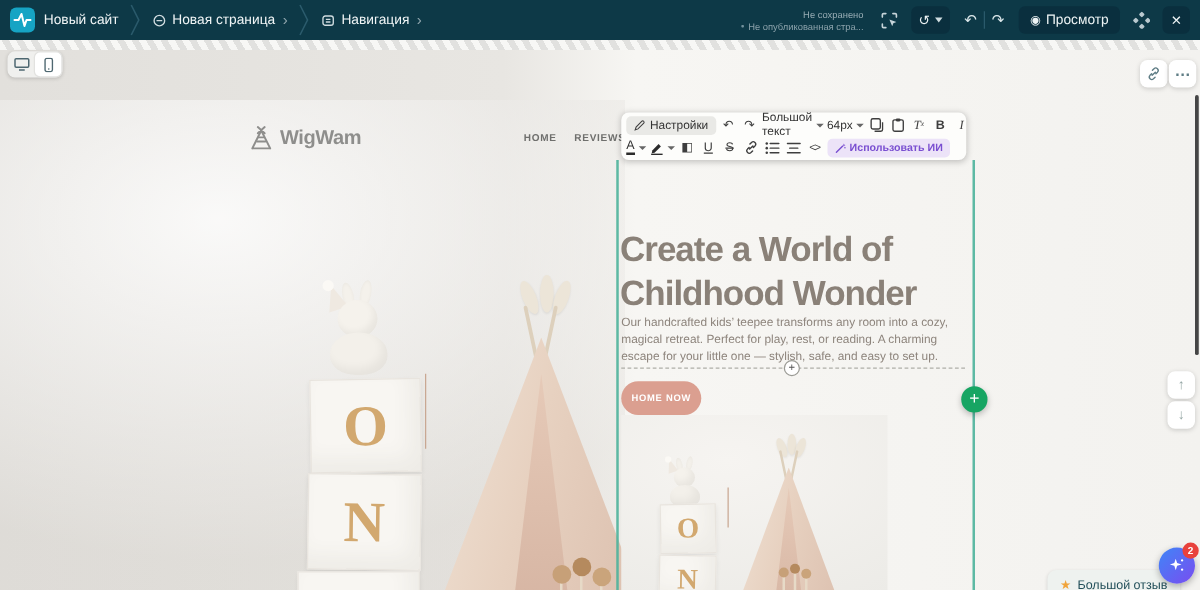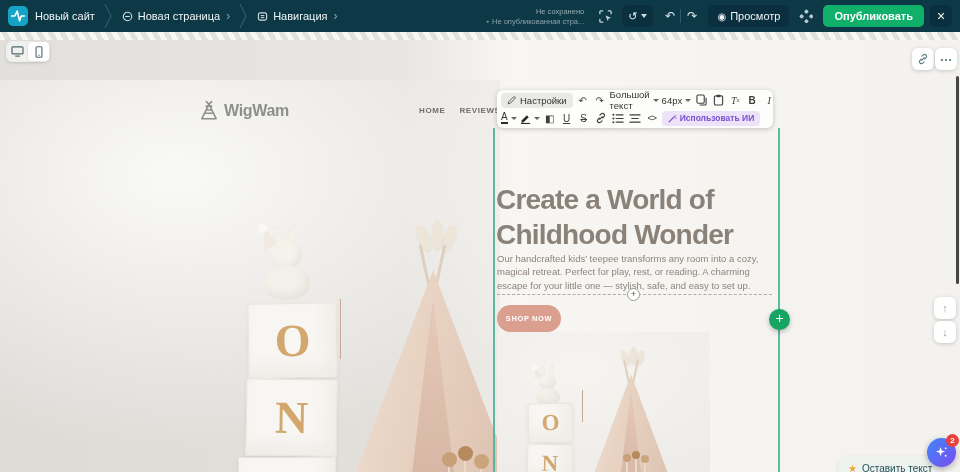--- a/index.html
+++ b/index.html
@@ -238,21 +238,20 @@
     <div class="tb-btn flat">
       <svg width="14" height="14" viewBox="0 0 16 16">
           <g fill="#b9c9cf">
             <rect x="6.5" y="1" width="4" height="4" rx="1" transform="rotate(45 8.5 3)"></rect>
             <rect x="1" y="6.5" width="4" height="4" rx="1" transform="rotate(45 3 8.5)"></rect>
             <rect x="12" y="6.5" width="4" height="4" rx="1" transform="rotate(45 14 8.5)"></rect>
             <rect x="6.5" y="12" width="4" height="4" rx="1" transform="rotate(45 8.5 14)"></rect>
           </g>
         </svg>
     </div>
-    <div class="btn-publish">Опубликовать</div>
     <div class="tb-btn dark" style="font-size:14px;">
         <span>×</span>
       </div>
   </div>
 </div>
 
 <div class="stripes"></div>
 
 <div class="hero">
 
@@ -311,21 +310,21 @@
     <span>FAQ</span>
     <span>GALLERY</span>
     <span>CONTACTS</span>
   </div>
   <div class="phone-pill">+1-000-140-455489</div>
 
   <div class="headline">Create a World of Childhood Wonder</div>
   <div class="lead">Our handcrafted kids’ teepee transforms any room into a cozy, magical retreat. Perfect for play, rest, or reading. A charming escape for your little one — stylish, safe, and easy to set up.</div>
   <div class="dash-divider"></div>
   <div class="divider-plus">+</div>
-  <div class="cta-primary">SHOP NOW</div>
+  <div class="cta-primary">HOME NOW</div>
 
   <div class="scene scene-b">
     <div class="teepee" style="left:85px; top:18px;">
       <div class="feather" style="left:40px; top:0; width:7px; height:16px; transform:rotate(-22deg);"></div>
       <div class="feather" style="left:48px; top:-3px; width:7px; height:17px;"></div>
       <div class="feather" style="left:55px; top:0; width:7px; height:16px; transform:rotate(20deg);"></div>
       <div class="tp-pole" style="left:44px; top:10px; width:2px; height:28px; transform:rotate(-12deg);"></div>
       <div class="tp-pole" style="left:52px; top:10px; width:2px; height:28px; transform:rotate(12deg);"></div>
       <div class="tp-body"></div>
       <div class="tp-door"></div>
@@ -480,21 +479,21 @@
 <div class="scrollbar"></div>
 <div class="float-sq btn-up">
     <span>↑</span>
   </div>
 <div class="float-sq btn-down">
     <span>↓</span>
   </div>
 
 <div class="feedback">
   <span class="star">★</span>
-  <span>Оставить текст</span>
+  <span>Большой отзыв</span>
 </div>
 <div class="assistant">
   <svg width="13" height="13" viewBox="0 0 14 14">
       <path d="M6 1 L7.2 4.8 L11 6 L7.2 7.2 L6 11 L4.8 7.2 L1 6 L4.8 4.8 Z" fill="#fff"></path>
       <circle cx="11.5" cy="2.5" r="1" fill="#fff"></circle>
       <circle cx="11.5" cy="10.5" r="1" fill="#fff"></circle>
     </svg>
 </div>
 <div class="badge">2</div>
 

